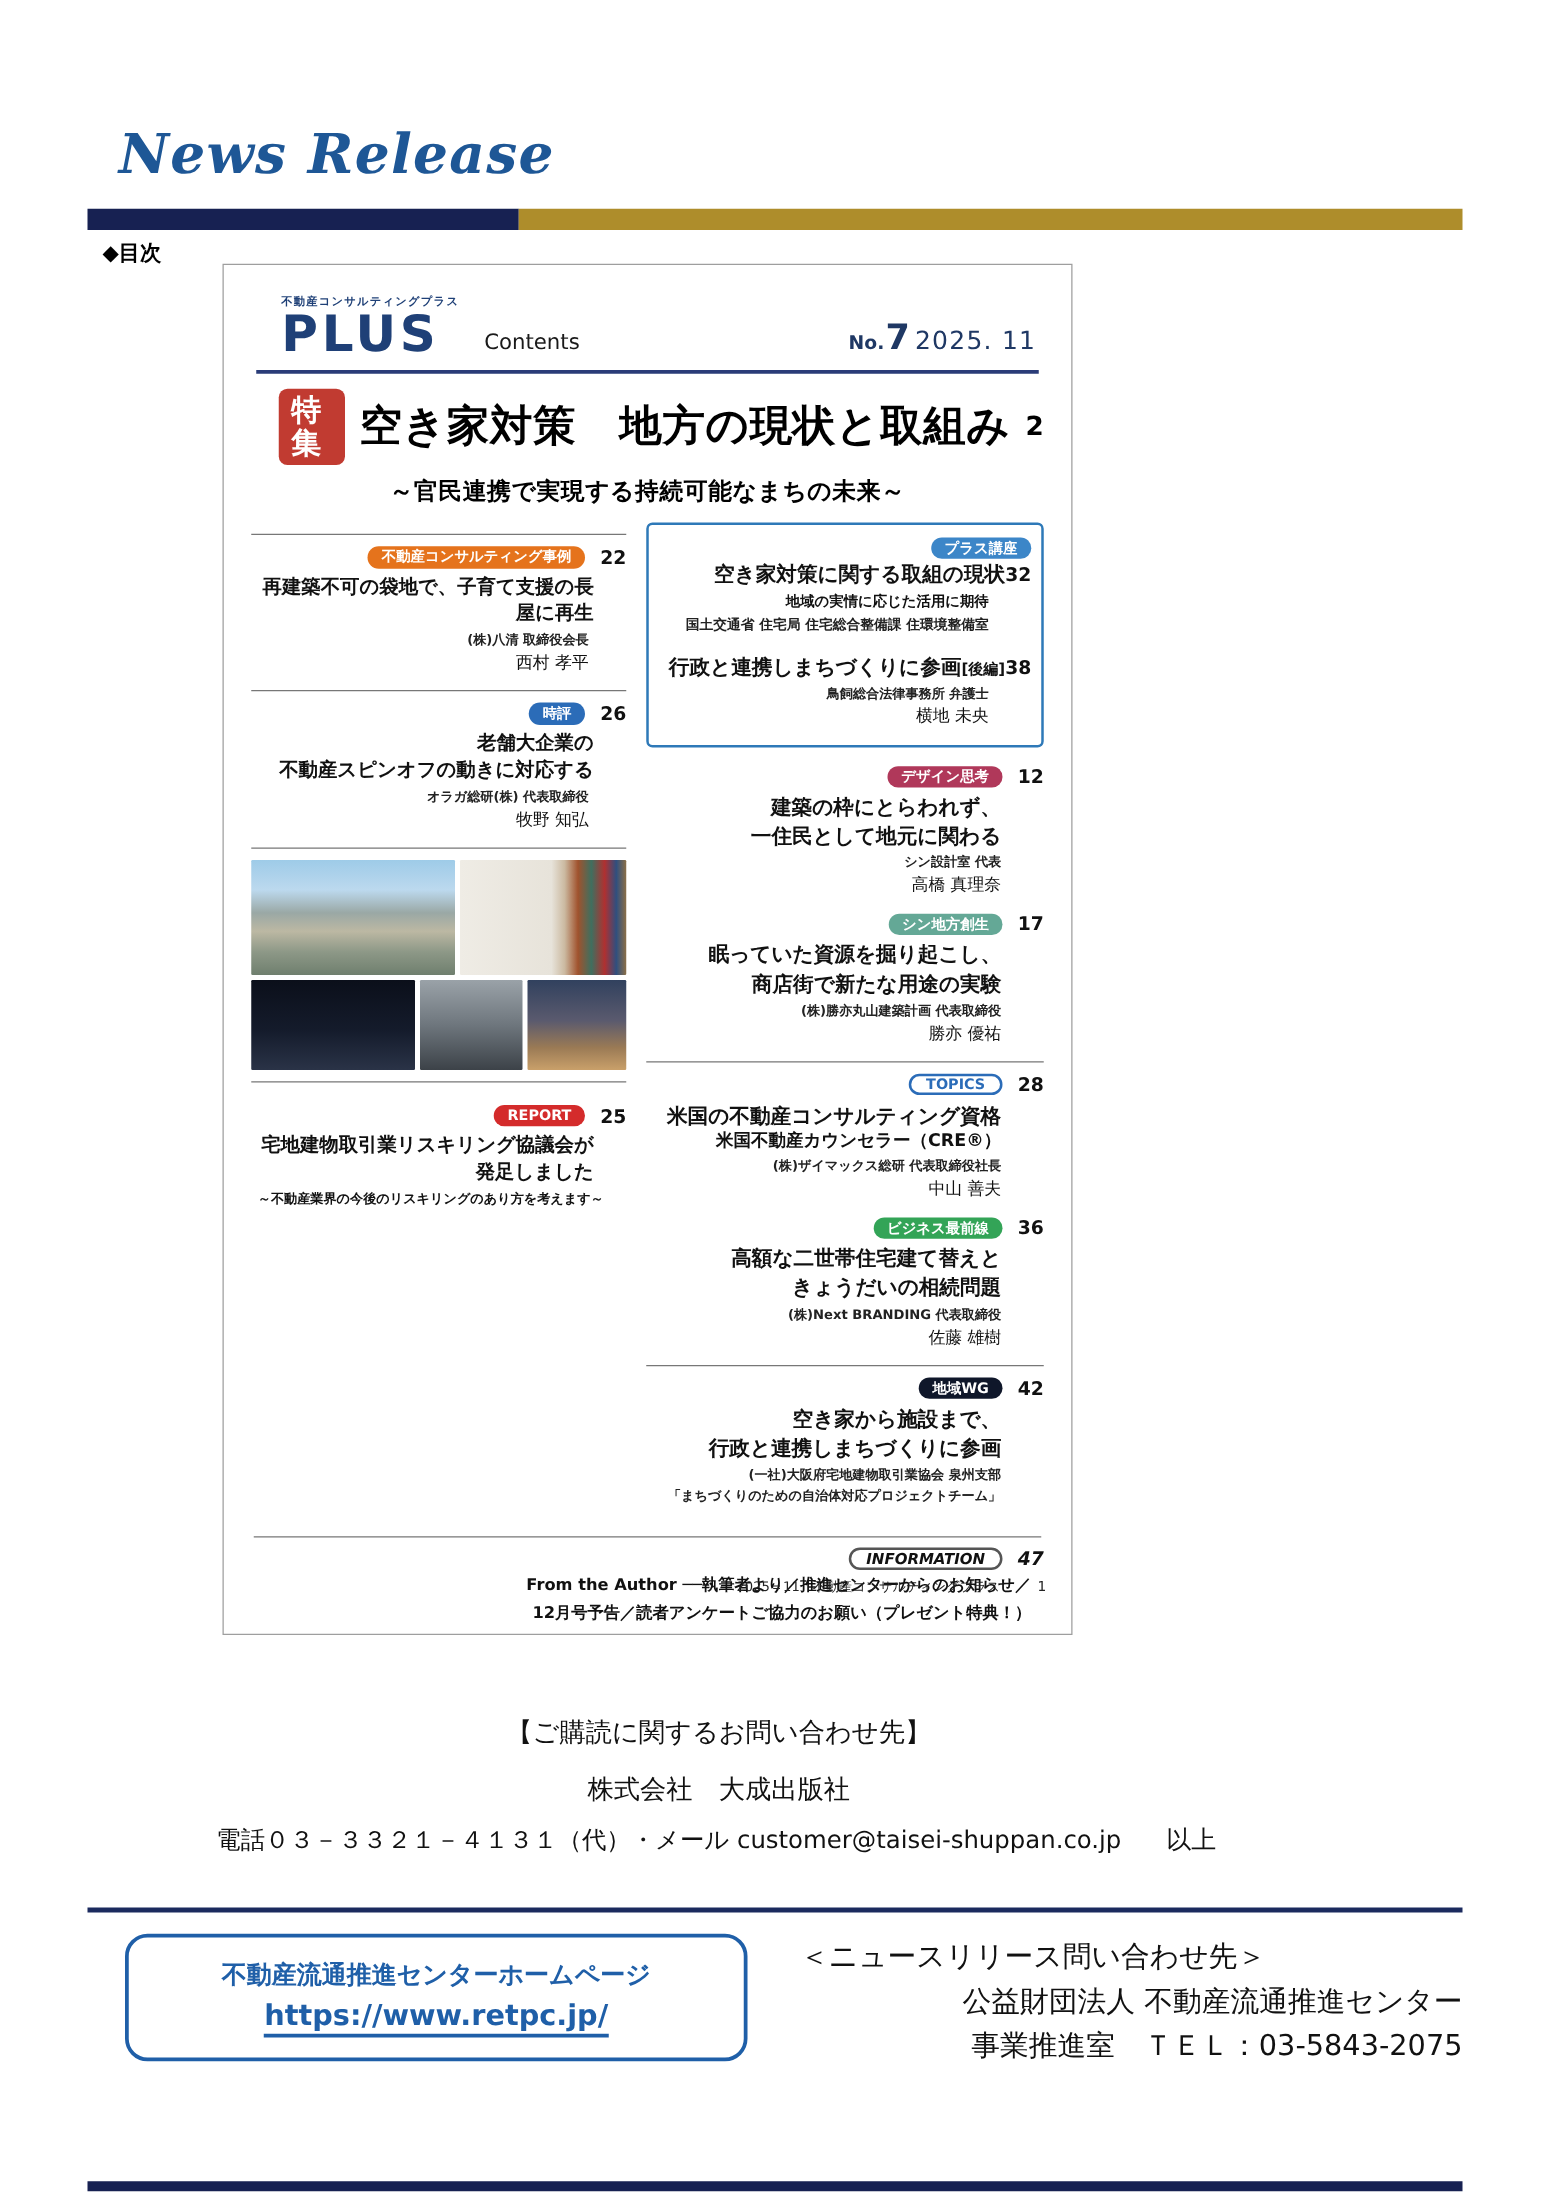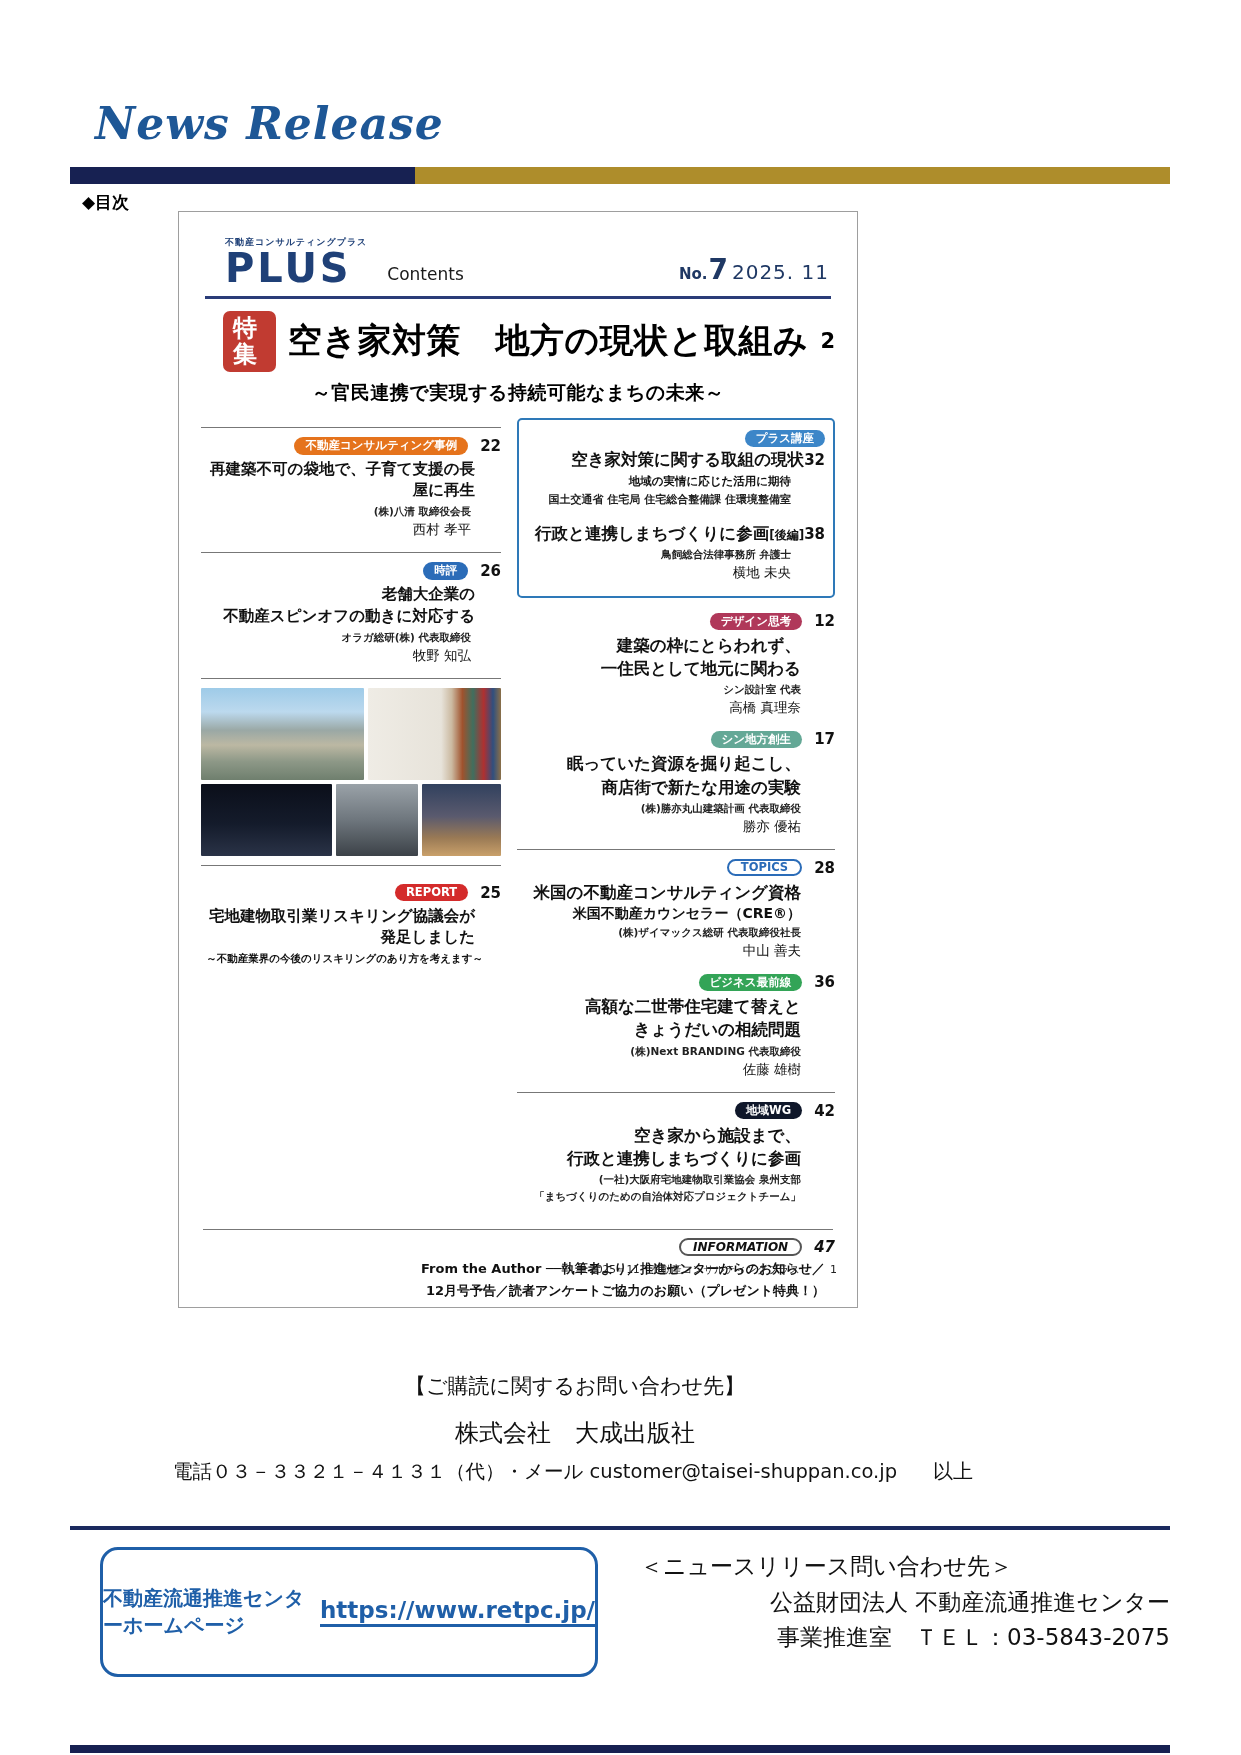--- a/index.html
+++ b/index.html
@@ -89,30 +89,30 @@
   .p4{width:28%;height:72px;background:linear-gradient(180deg,#9AA2A8 0%,#6E767D 50%,#3C4248 100%);}
   .p5{width:27%;height:72px;background:linear-gradient(180deg,#31415E 0%,#5A5A6E 45%,#9A7A55 75%,#C9A06A 100%);}
 
   .info-sec{margin-top:2px;}
   .info-line{text-align:right;font-weight:800;font-size:13px;padding-right:10px;line-height:1.7;color:#111;}
   .magfoot{position:absolute;bottom:30px;right:20px;display:flex;gap:30px;align-items:baseline;font-size:10.5px;color:#222;}
   .magfoot .mf-page{font-size:11px;}
 
   
   .sub-heading{position:absolute;top:1372px;left:0;width:1150px;text-align:center;font-size:21px;color:#111;}
-  .sub-company{position:absolute;top:1417px;left:0;width:1150px;text-align:center;font-size:24px;color:#111;}
+  .sub-company{position:absolute;top:1417px;left:0;width:1150px;text-align:center;font-size:21px;color:#111;}
   .sub-phone{position:absolute;top:1458px;left:173px;font-size:19.5px;white-space:nowrap;color:#111;}
   .sub-end{position:absolute;top:1458px;left:933px;font-size:20px;color:#111;}
 
   
   .footline{position:absolute;left:70px;top:1526px;width:1100px;height:4px;background:#1B2A5E;}
   .hp-box{
-    position:absolute;left:100px;top:1547px;width:498px;height:130px;
+    position:absolute;left:100px;top:1547px;width:498px;height:102px;
     border:3px solid #1F5FA8;border-radius:18px;box-sizing:border-box;
-    display:flex;flex-direction:row;justify-content:center;align-items:center;gap:7px;background:#fff;
+    display:flex;flex-direction:column;justify-content:center;align-items:center;gap:7px;background:#fff;
   }
   .hp-label{font-size:20px;font-weight:800;color:#1F5FA8;}
   .hp-url{font-size:23px;font-weight:800;color:#1F5FA8;border-bottom:3px solid #1F5FA8;padding-bottom:1px;cursor:pointer;text-decoration:none;}
   .nr-contact{position:absolute;left:640px;top:1549px;width:530px;}
   .nrc-l1{font-size:23px;color:#111;text-align:left;line-height:1.55;}
   .nrc-l2,.nrc-l3{font-size:23px;color:#111;text-align:right;line-height:1.55;}
   .bottombar{position:absolute;left:70px;top:1745px;width:1100px;height:8px;background:#172152;}
 </style>
 </head>
 <body>

